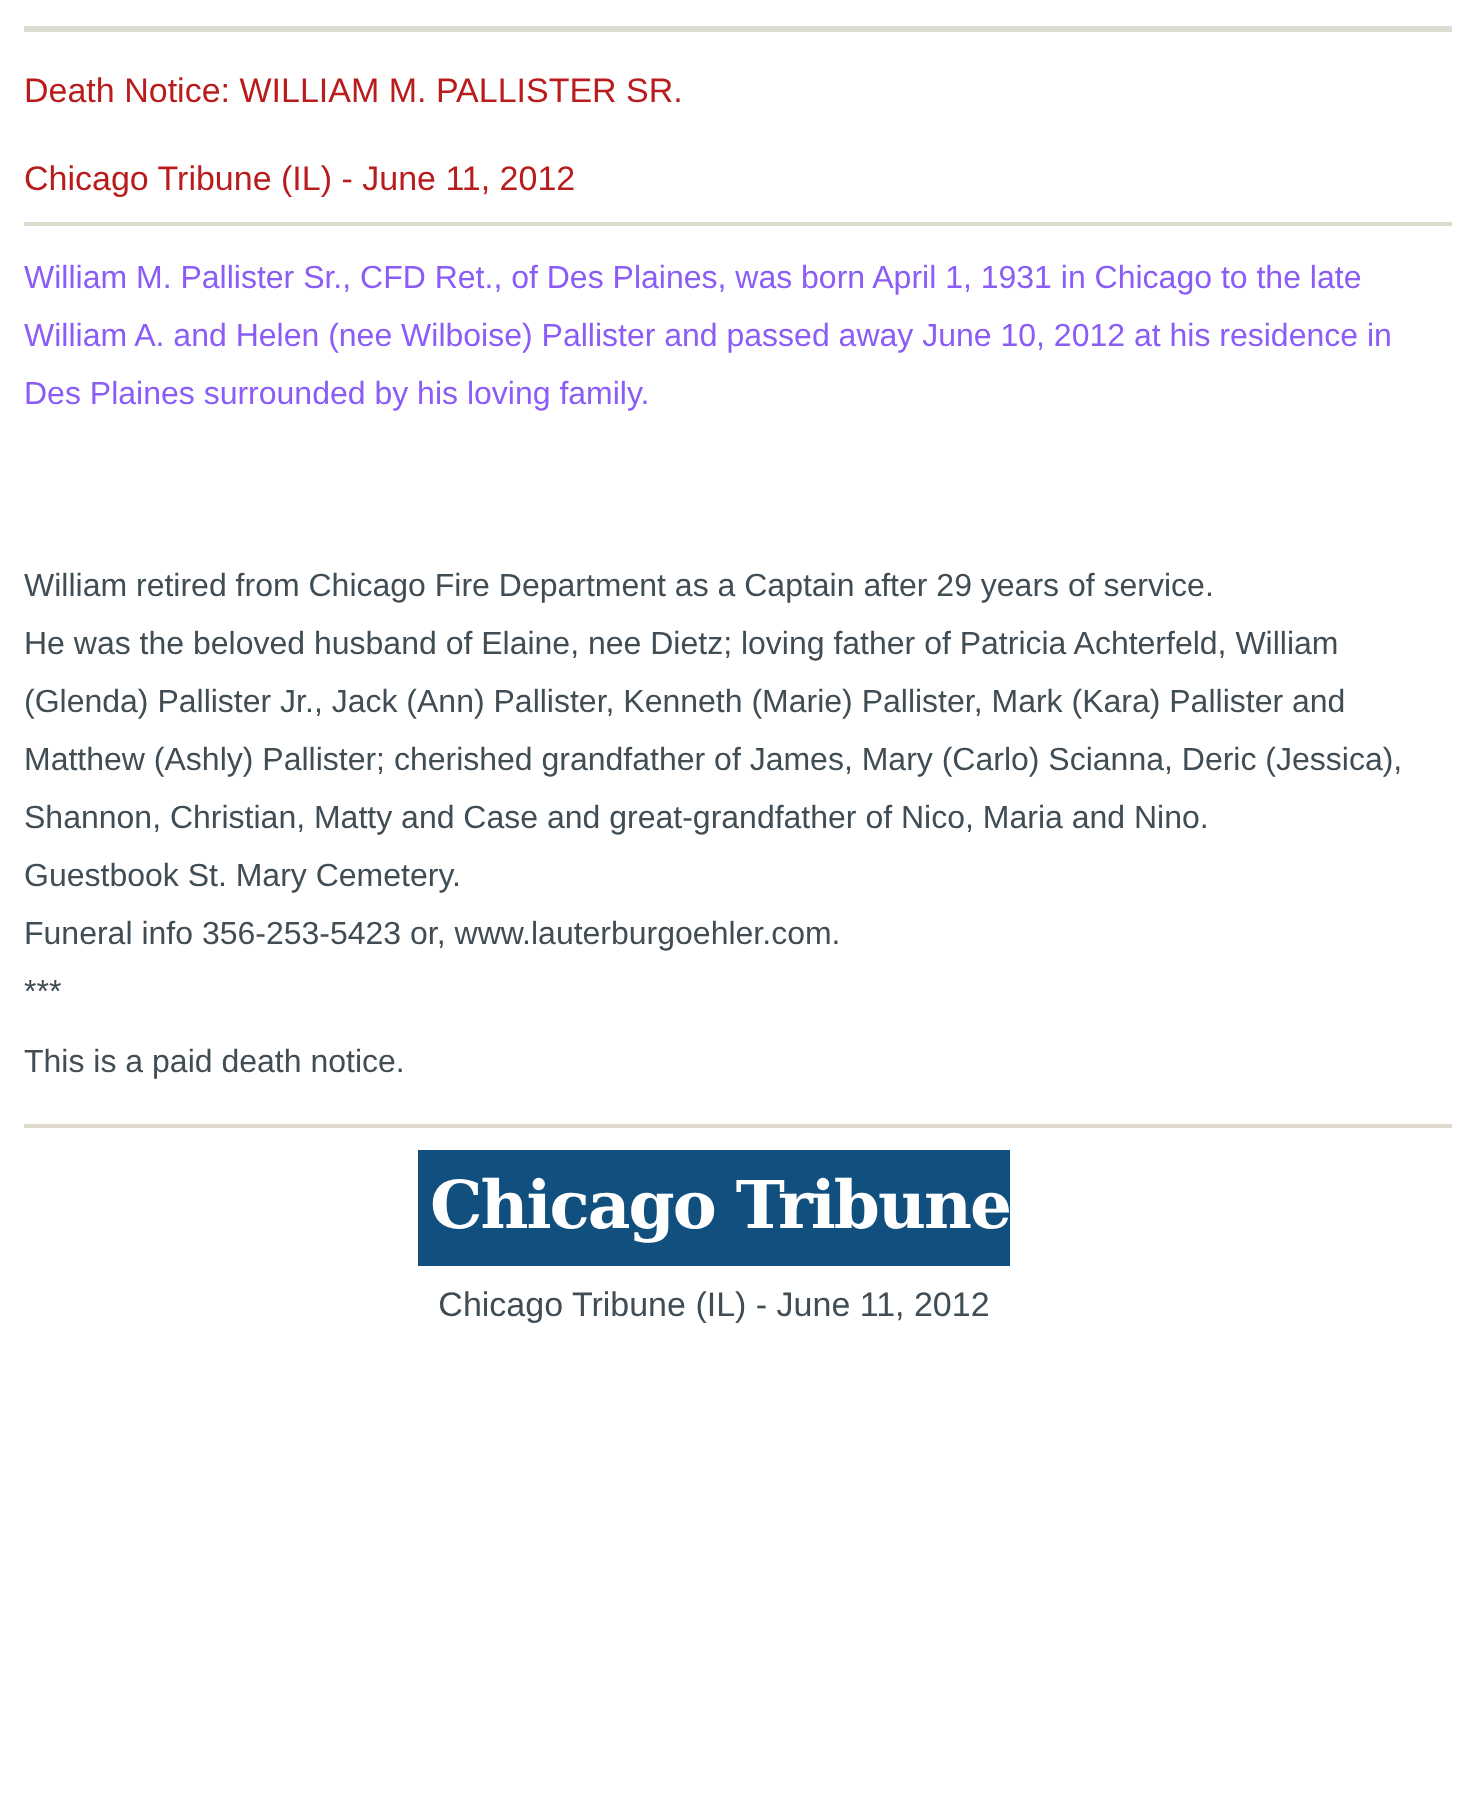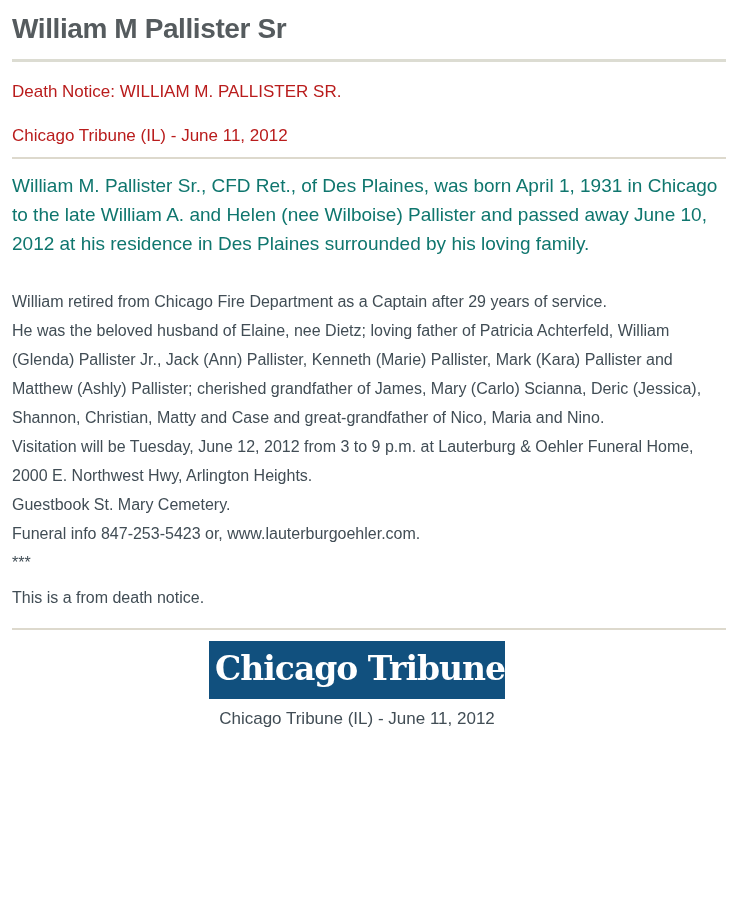--- a/index.html
+++ b/index.html
@@ -37,26 +37,26 @@
   .rule-mid   { margin-top: 7px; }
   .rule-foot  { margin-top: 16px; }
   .meta-line {
     margin: 16px 0 0 0;
     font-size: 17px;
     line-height: 28px;
     color: #b91c1c;
   }
   .obit-paragraph {
     margin: 12px 0 0 0;
-    font-size: 19px;
+    font-size: 16px;
     line-height: 29px;
-    color: #0f766e;
+    color: #8b5cf6;
   }
   .obit-body {
-    margin-top: 29px;
+    margin-top: 67px;
     font-size: 16px;
     line-height: 29px;
     color: #414d55;
   }
   .obit-line { margin: 0; }
   .paid-notice { margin-top: 6px; }
   .footer {
     margin-top: 11px;
     width: 690px;            
     text-align: center;
@@ -82,40 +82,38 @@
     font-size: 17px;
     line-height: 28px;
     color: #414d55;
   }
 </style>
 </head>
 <body>
 
 <div class="page">
 
-  <h1 class="page-title">William M Pallister Sr</h1>
 
   <hr class="rule rule-thick">
 
   <p class="meta-line">Death Notice: WILLIAM M. PALLISTER SR.</p>
 
   <p class="meta-line">Chicago Tribune (IL) - June 11, 2012</p>
 
   <hr class="rule rule-thin rule-mid">
 
   <p class="obit-paragraph">William M. Pallister Sr., CFD Ret., of Des Plaines, was born April 1, 1931 in Chicago to the late William A. and Helen (nee Wilboise) Pallister and passed away June 10, 2012 at his residence in Des Plaines surrounded by his loving family.</p>
 
   <div class="obit-body">
     <p class="obit-line">William retired from Chicago Fire Department as a Captain after 29 years of service.</p>
     <p class="obit-line">He was the beloved husband of Elaine, nee Dietz; loving father of Patricia Achterfeld, William (Glenda) Pallister Jr., Jack (Ann) Pallister, Kenneth (Marie) Pallister, Mark (Kara) Pallister and Matthew (Ashly) Pallister; cherished grandfather of James, Mary (Carlo) Scianna, Deric (Jessica), Shannon, Christian, Matty and Case and great-grandfather of Nico, Maria and Nino.</p>
-    <p class="obit-line">Visitation will be Tuesday, June 12, 2012 from 3 to 9 p.m. at Lauterburg &amp; Oehler Funeral Home, 2000 E. Northwest Hwy, Arlington Heights.</p>
     <p class="obit-line">Guestbook St. Mary Cemetery.</p>
-    <p class="obit-line">Funeral info 847-253-5423 or, www.lauterburgoehler.com.</p>
+    <p class="obit-line">Funeral info 356-253-5423 or, www.lauterburgoehler.com.</p>
     <p class="obit-line">***</p>
-    <p class="obit-line paid-notice">This is a from death notice.</p>
+    <p class="obit-line paid-notice">This is a paid death notice.</p>
   </div>
 
   <hr class="rule rule-thin rule-foot">
 
   <div class="footer">
     <div class="tribune-logo">
       <span class="tribune-logo-text">Chicago Tribune</span>
     </div>
     <p class="footer-caption">Chicago Tribune (IL) - June 11, 2012</p>
   </div>

